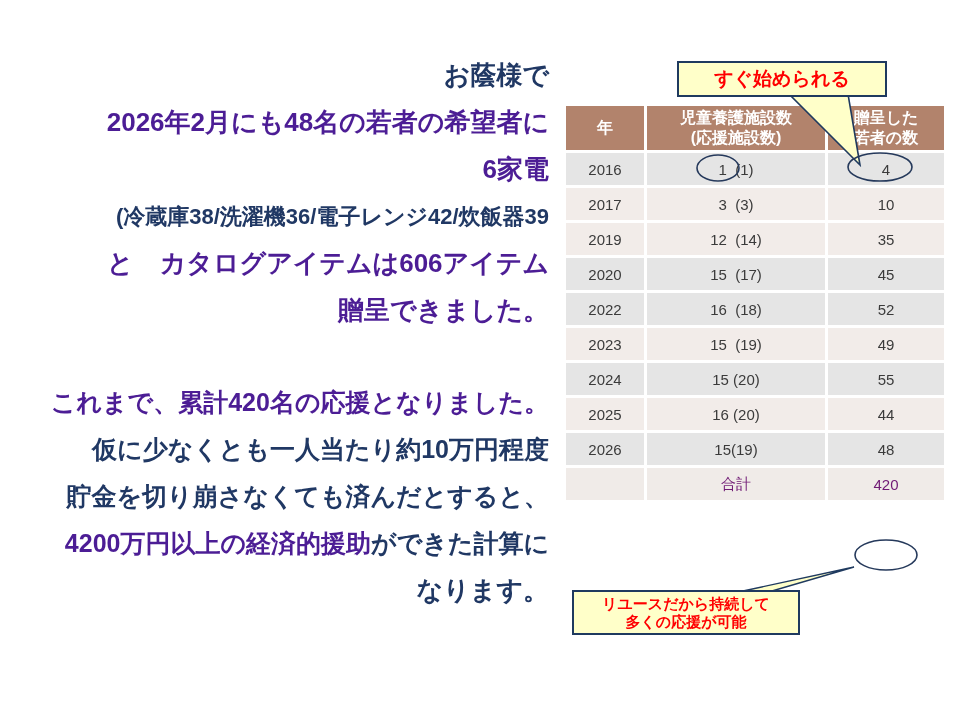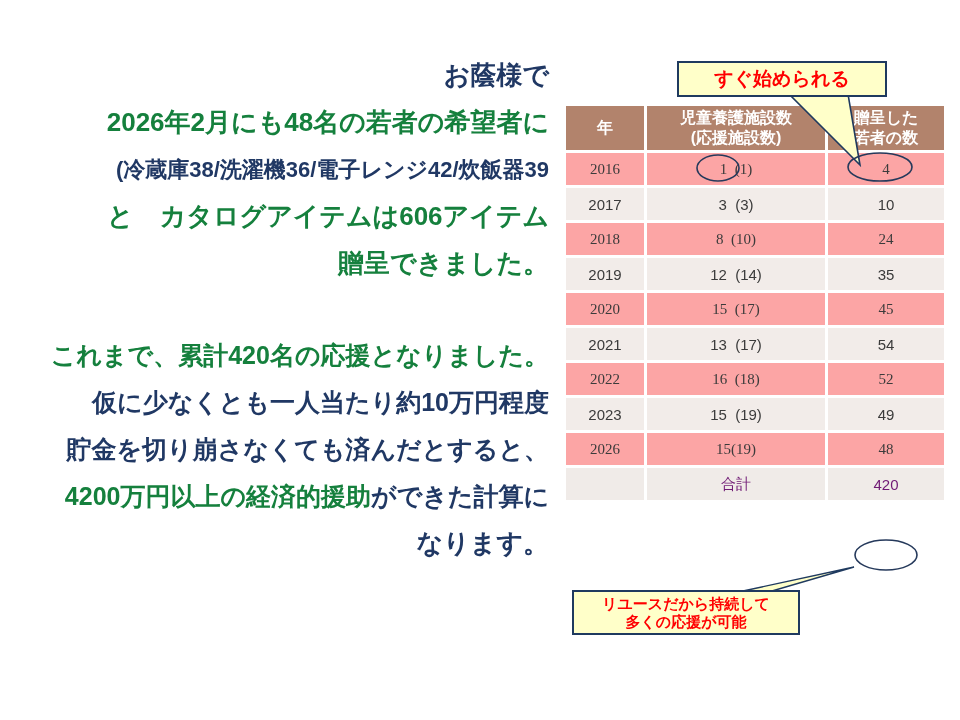--- a/index.html
+++ b/index.html
@@ -11,40 +11,40 @@
   
   .left-block {
     position:absolute; left:0; top:52px; width:549px;
     text-align:right; font-weight:700;
   }
   .tline { height:47px; line-height:47px; font-size:26px; white-space:nowrap; }
   .tline.sm { font-size:22px; }
   .tline.md { font-size:25px; }
   .tgap { height:45px; }
   .navy { color:#203864; }
-  .pink { color:#15803d; }
+  .pink { color:#4c1d95; }
 
   
   .data-table {
     position:absolute; left:563px; top:103px;
     border-collapse:separate; border-spacing:3px;
     table-layout:fixed; z-index:1;
   }
   .data-table th, .data-table td { padding:0; text-align:center; vertical-align:middle; }
   .data-table th {
     background:#B2836C; color:#ffffff; font-size:16px; font-weight:700;
     height:44px; line-height:20px;
   }
   .data-table td {
     height:32px; font-size:15px; font-weight:400; color:#3B3B3B; white-space:pre;
   }
   .col-year  { width:78px; }
   .col-fac   { width:178px; }
   .col-youth { width:116px; }
-  tr.dark  td { background:#fca5a5;font-family:Liberation Serif, serif; }
+  tr.dark  td { background:#e5e5e5; }
   tr.light td { background:#F2ECE9; }
   tr.total td { background:#F0EBE8; color:#701a75; }
 
   
   .overlay { position:absolute; left:0; top:0; z-index:5; pointer-events:none; }
 
   .callout {
     position:absolute; z-index:6; background:#FFFFC9;
     border:2px solid #1F3A5F; color:#FF0000; font-weight:700;
     display:flex; align-items:center; justify-content:center;
@@ -54,20 +54,21 @@
   .callout.bottom-co { left:572px; top:590px; width:224px; height:41px; font-size:15px; line-height:18px; flex-direction:column; }
 </style>
 </head>
 <body>
 
 <div class="slide">
 
   <div class="left-block">
     <div class="tline navy">お蔭様で</div>
     <div class="tline pink">2026年2月にも48名の若者の希望者に</div>
+    <div class="tline pink">6家電</div>
     <div class="tline sm navy">(冷蔵庫38/洗濯機36/電子レンジ42/炊飯器39</div>
     <div class="tline pink">と　カタログアイテムは606アイテム</div>
     <div class="tline pink">贈呈できました。</div>
     <div class="tgap"></div>
     <div class="tline md pink">これまで、累計420名の応援となりました。</div>
     <div class="tline md navy">仮に少なくとも一人当たり約10万円程度</div>
     <div class="tline md navy">貯金を切り崩さなくても済んだとすると、</div>
     <div class="tline md"><span class="pink">4200万円以上の経済的援助</span><span class="navy">ができた計算に</span></div>
     <div class="tline navy">なります。</div>
   </div>
@@ -89,49 +90,49 @@
       <tr class="dark">
           <td>2016</td>
           <td>1  (1)</td>
           <td>4</td>
         </tr>
       <tr class="light">
           <td>2017</td>
           <td>3  (3)</td>
           <td>10</td>
         </tr>
-      <tr class="dark">
-          <td>2018</td>
-          <td>8  (10)</td>
-          <td>24</td>
-        </tr>
       <tr class="light">
           <td>2019</td>
           <td>12  (14)</td>
           <td>35</td>
         </tr>
       <tr class="dark">
           <td>2020</td>
           <td>15  (17)</td>
           <td>45</td>
         </tr>
-      <tr class="light">
-          <td>2021</td>
-          <td>13  (17)</td>
-          <td>54</td>
-        </tr>
       <tr class="dark">
           <td>2022</td>
           <td>16  (18)</td>
           <td>52</td>
         </tr>
       <tr class="light">
           <td>2023</td>
           <td>15  (19)</td>
           <td>49</td>
+        </tr>
+      <tr class="dark">
+          <td>2024</td>
+          <td>15 (20)</td>
+          <td>55</td>
+        </tr>
+      <tr class="light">
+          <td>2025</td>
+          <td>16 (20)</td>
+          <td>44</td>
         </tr>
       <tr class="dark">
           <td>2026</td>
           <td>15(19)</td>
           <td>48</td>
         </tr>
       <tr class="light total">
           <td></td>
           <td>合計</td>
           <td>420</td>

